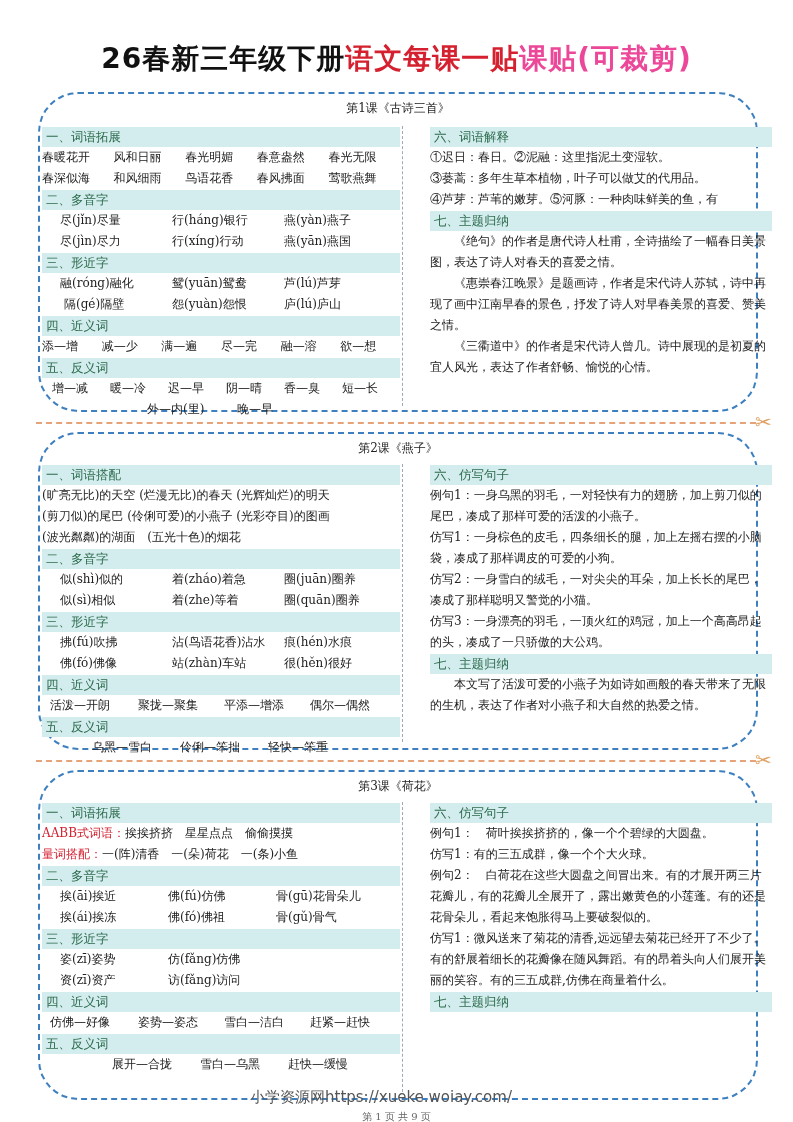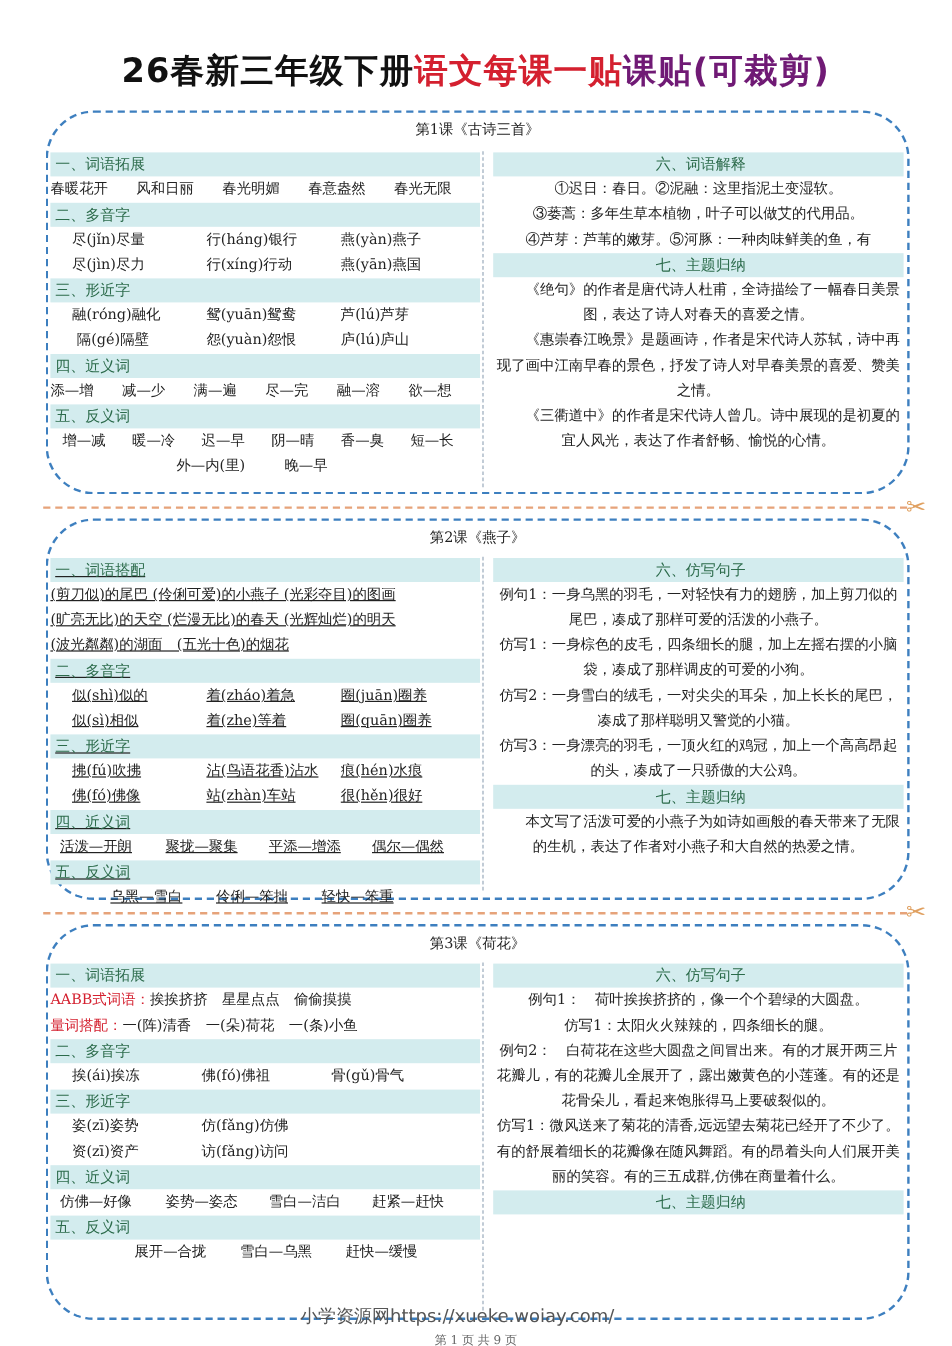--- a/index.html
+++ b/index.html
@@ -7,31 +7,31 @@
     width: 793px; height: 1122px; background: #ffffff; position: relative; overflow: hidden;
     font-family: "DejaVu Serif", "Liberation Serif", serif; color: #222;
   }
   .title {
     position: absolute; top: 40px; left: 0; width: 793px; text-align: center;
     font-family: "DejaVu Sans", "Liberation Sans", sans-serif;
     font-size: 28px; font-weight: bold; letter-spacing: 1px; white-space: nowrap;
   }
   .title .t1 { color: #111; }
   .title .t2 { color: #d4202f; }
-  .title .t3 { color: #701a75; }
+  .title .t3 { color: #ec4899; }
   .card {
     position: absolute; left: 38px; width: 720px;
     border: 2px dashed #3d7fbf; border-radius: 40px;
   }
   .card-title {
     position: absolute; left: 0; width: 100%; text-align: center; font-size: 12px; color: #222;
   }
   .col { position: absolute; }
   .colL { left: 2px; width: 358px; }
-  .colR { left: 371px; width: 342px; text-align: center; }
+  .colR { left: 390px; width: 342px; }
   .divider { position: absolute; left: 362px; border-left: 1px dashed #9ab; }
   .sec-h {
     background: #d3ecee; color: #2c6b4b; font-size: 12.5px; height: 20px; line-height: 20px; padding-left: 4px; margin-top: 1px;
   }
   .row { font-size: 12px; height: 21px; line-height: 21px; white-space: nowrap; display: flex; }
   .row span.cell { display: inline-block; }
   .p { font-size: 12px; line-height: 21px; }
   .red { color: #d4202f; }
   .indent { text-indent: 2em; }
   .sep {
@@ -55,20 +55,27 @@
   <div class="divider" style="top:32px;height:280px;"></div>
   <div class="col colL" style="top:32px;">
     <div class="sec-h">一、词语拓展</div>
     <div class="row">
       <span class="cell" style="width:72px">春暖花开</span>
       <span class="cell" style="width:72px">风和日丽</span>
       <span class="cell" style="width:72px">春光明媚</span>
       <span class="cell" style="width:72px">春意盎然</span>
       <span class="cell" style="width:72px">春光无限</span>
     </div>
+    <div class="row">
+      <span class="cell" style="width:72px">春深似海</span>
+      <span class="cell" style="width:72px">和风细雨</span>
+      <span class="cell" style="width:72px">鸟语花香</span>
+      <span class="cell" style="width:72px">春风拂面</span>
+      <span class="cell" style="width:72px">莺歌燕舞</span>
+    </div>
     <div class="sec-h">二、多音字</div>
     <div class="row" style="padding-left:18px">
       <span class="cell" style="width:112px">尽(jǐn)尽量</span>
       <span class="cell" style="width:112px">行(háng)银行</span>
       <span class="cell" style="width:112px">燕(yàn)燕子</span>
     </div>
     <div class="row" style="padding-left:18px">
       <span class="cell" style="width:112px">尽(jìn)尽力</span>
       <span class="cell" style="width:112px">行(xíng)行动</span>
       <span class="cell" style="width:112px">燕(yān)燕国</span>
@@ -118,24 +125,24 @@
     <div class="p indent">《三衢道中》的作者是宋代诗人曾几。诗中展现的是初夏的宜人风光，表达了作者舒畅、愉悦的心情。</div>
   </div>
 </div>
 
 <div class="sep" style="top:422px;"></div>
 <div class="scissors" style="top:410px;">✂</div>
 
 <div class="card" style="top:432px;height:318px;">
   <div class="card-title" style="top:6px;">第2课《燕子》</div>
   <div class="divider" style="top:30px;height:278px;"></div>
-  <div class="col colL" style="top:30px;text-decoration:underline;">
+  <div class="col colL" style="top:30px;">
     <div class="sec-h">一、词语搭配</div>
+    <div class="p">(旷亮无比)的天空 (烂漫无比)的春天 (光辉灿烂)的明天</div>
     <div class="p">(剪刀似)的尾巴 (伶俐可爱)的小燕子 (光彩夺目)的图画</div>
-    <div class="p">(旷亮无比)的天空 (烂漫无比)的春天 (光辉灿烂)的明天</div>
     <div class="p">(波光粼粼)的湖面　(五光十色)的烟花</div>
     <div class="sec-h">二、多音字</div>
     <div class="row" style="padding-left:18px">
       <span class="cell" style="width:112px">似(shì)似的</span>
       <span class="cell" style="width:112px">着(zháo)着急</span>
       <span class="cell" style="width:112px">圈(juān)圈养</span>
     </div>
     <div class="row" style="padding-left:18px">
       <span class="cell" style="width:112px">似(sì)相似</span>
       <span class="cell" style="width:112px">着(zhe)等着</span>
@@ -182,20 +189,25 @@
 
 <div class="card" style="top:770px;height:330px;">
   <div class="card-title" style="top:6px;">第3课《荷花》</div>
   <div class="divider" style="top:30px;height:290px;"></div>
   <div class="col colL" style="top:30px;">
     <div class="sec-h">一、词语拓展</div>
     <div class="p"><span class="red">AABB式词语：</span><span>挨挨挤挤　星星点点　偷偷摸摸</span></div>
     <div class="p"><span class="red">量词搭配：</span><span>一(阵)清香　一(朵)荷花　一(条)小鱼</span></div>
     <div class="sec-h">二、多音字</div>
     <div class="row" style="padding-left:18px">
+      <span class="cell" style="width:108px">挨(āi)挨近</span>
+      <span class="cell" style="width:108px">佛(fú)仿佛</span>
+      <span class="cell" style="width:120px">骨(gū)花骨朵儿</span>
+    </div>
+    <div class="row" style="padding-left:18px">
       <span class="cell" style="width:108px">挨(ái)挨冻</span>
       <span class="cell" style="width:108px">佛(fó)佛祖</span>
       <span class="cell" style="width:120px">骨(gǔ)骨气</span>
     </div>
     <div class="sec-h">三、形近字</div>
     <div class="row" style="padding-left:18px">
       <span class="cell" style="width:108px">姿(zī)姿势</span>
       <span class="cell" style="width:108px">仿(fǎng)仿佛</span>
     </div>
     <div class="row" style="padding-left:18px">
@@ -212,21 +224,21 @@
     <div class="sec-h">五、反义词</div>
     <div class="row" style="padding-left:70px">
       <span class="cell" style="width:88px">展开—合拢</span>
       <span class="cell" style="width:88px">雪白—乌黑</span>
       <span class="cell" style="width:88px">赶快—缓慢</span>
     </div>
   </div>
   <div class="col colR" style="top:30px;">
     <div class="sec-h">六、仿写句子</div>
     <div class="p">例句1：　荷叶挨挨挤挤的，像一个个碧绿的大圆盘。</div>
-    <div class="p">仿写1：太阳火火辣辣的，四条细长的腿。</div>
+    <div class="p">仿写1：有的三五成群，像一个个大火球。</div>
     <div class="p">例句2：　白荷花在这些大圆盘之间冒出来。有的才展开两三片花瓣儿，有的花瓣儿全展开了，露出嫩黄色的小莲蓬。有的还是花骨朵儿，看起来饱胀得马上要破裂似的。</div>
     <div class="p">仿写1：微风送来了菊花的清香,远远望去菊花已经开了不少了。有的舒展着细长的花瓣像在随风舞蹈。有的昂着头向人们展开美丽的笑容。有的三五成群,仿佛在商量着什么。</div>
     <div class="sec-h">七、主题归纳</div>
   </div>
 </div>
 
 <div class="watermark">小学资源网https://xueke.woiay.com/</div>
 <div class="pagenum">第 1 页 共 9 页</div>
 
 </body></html>

